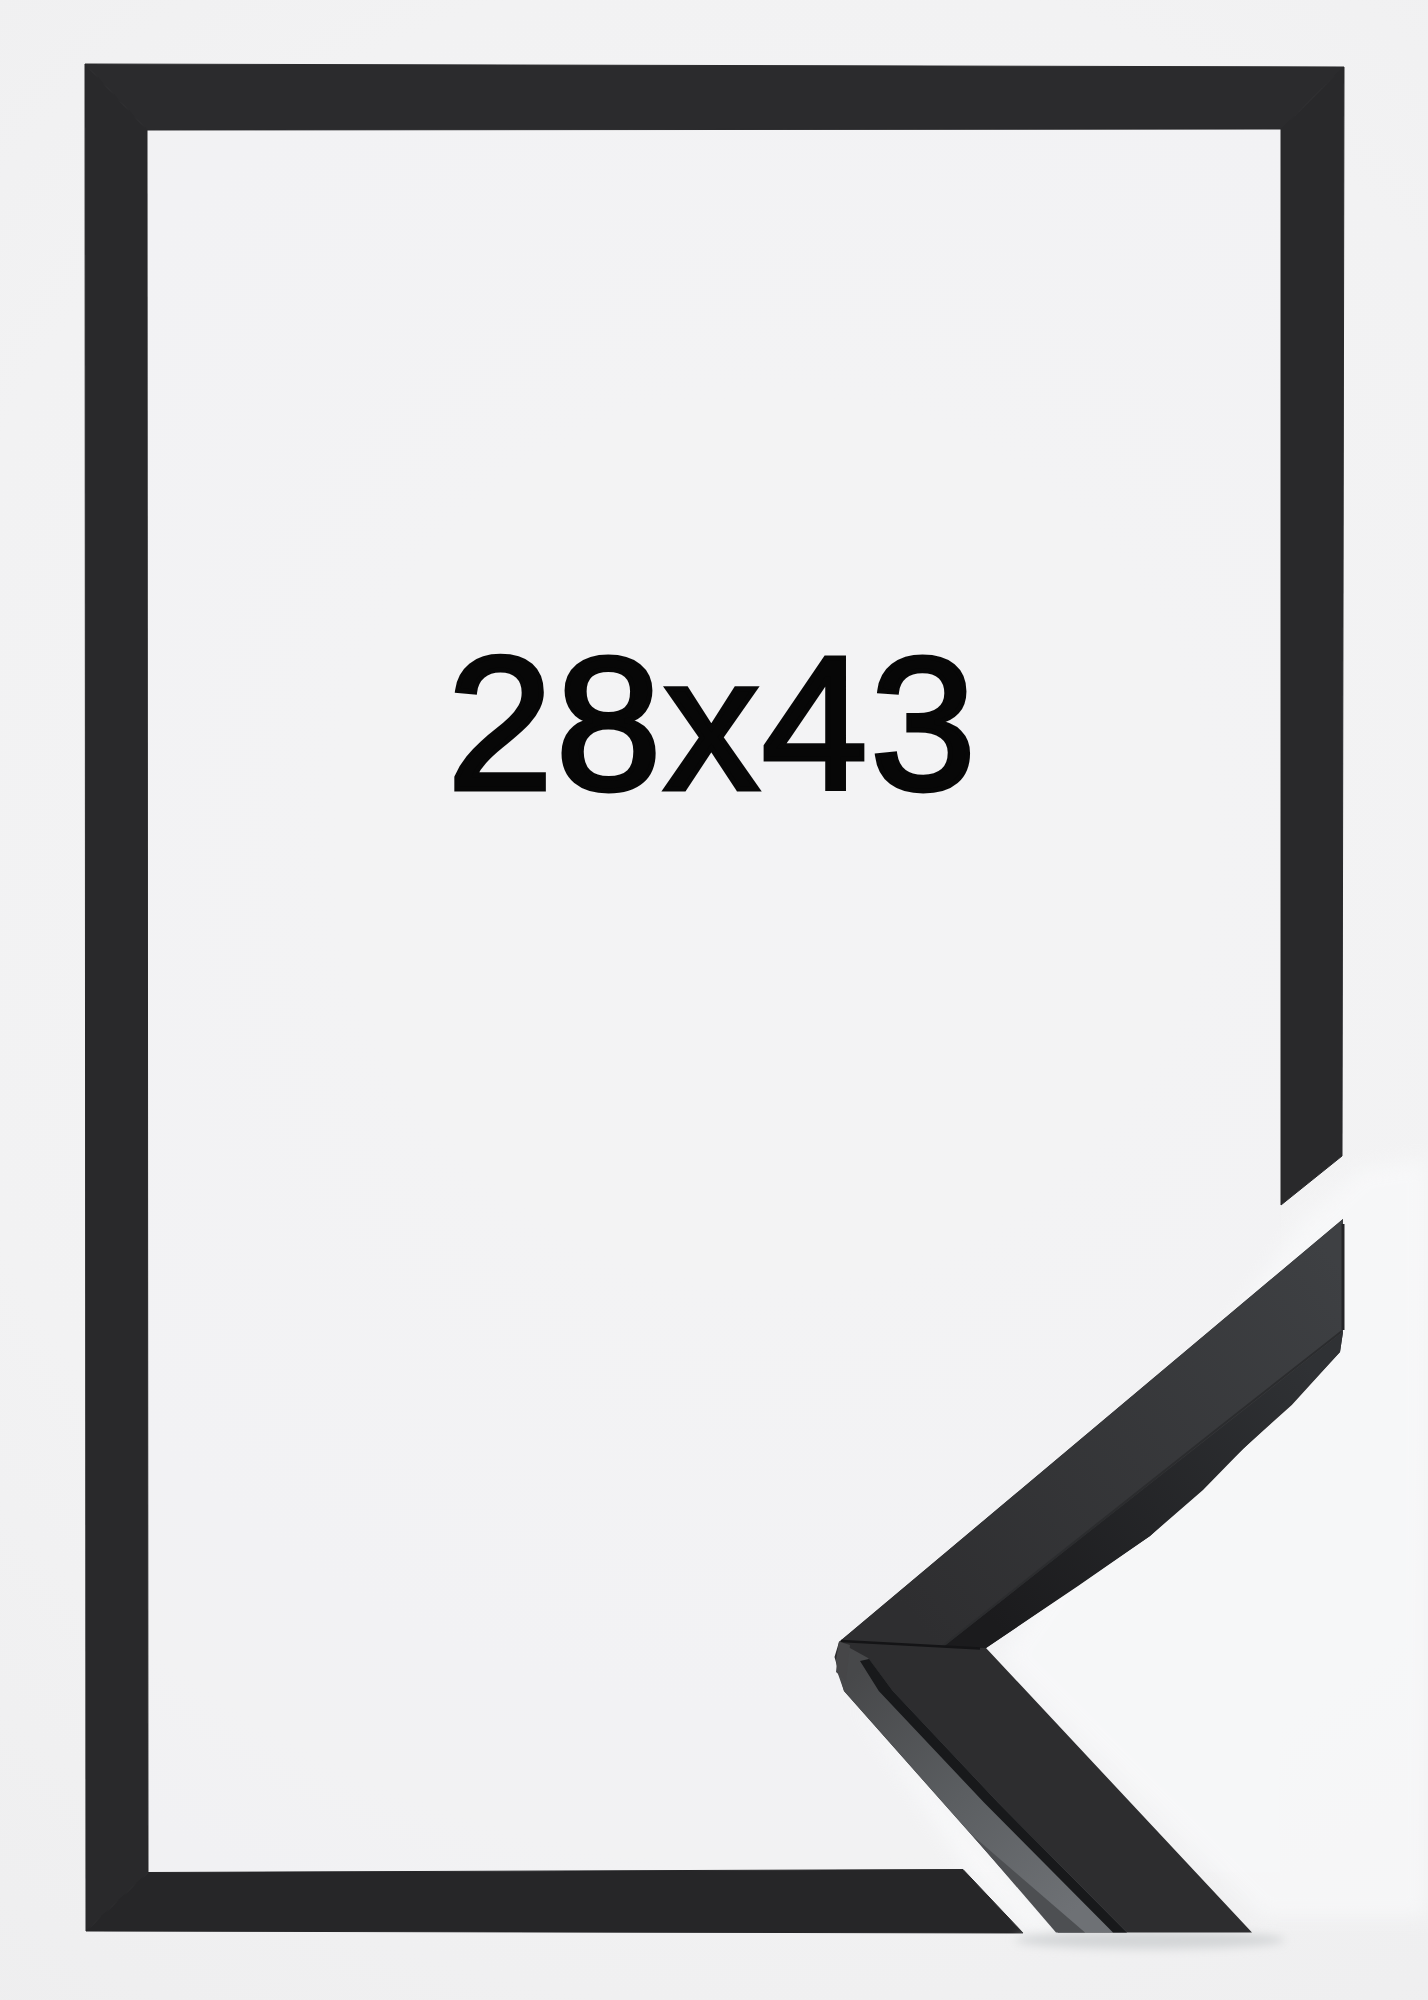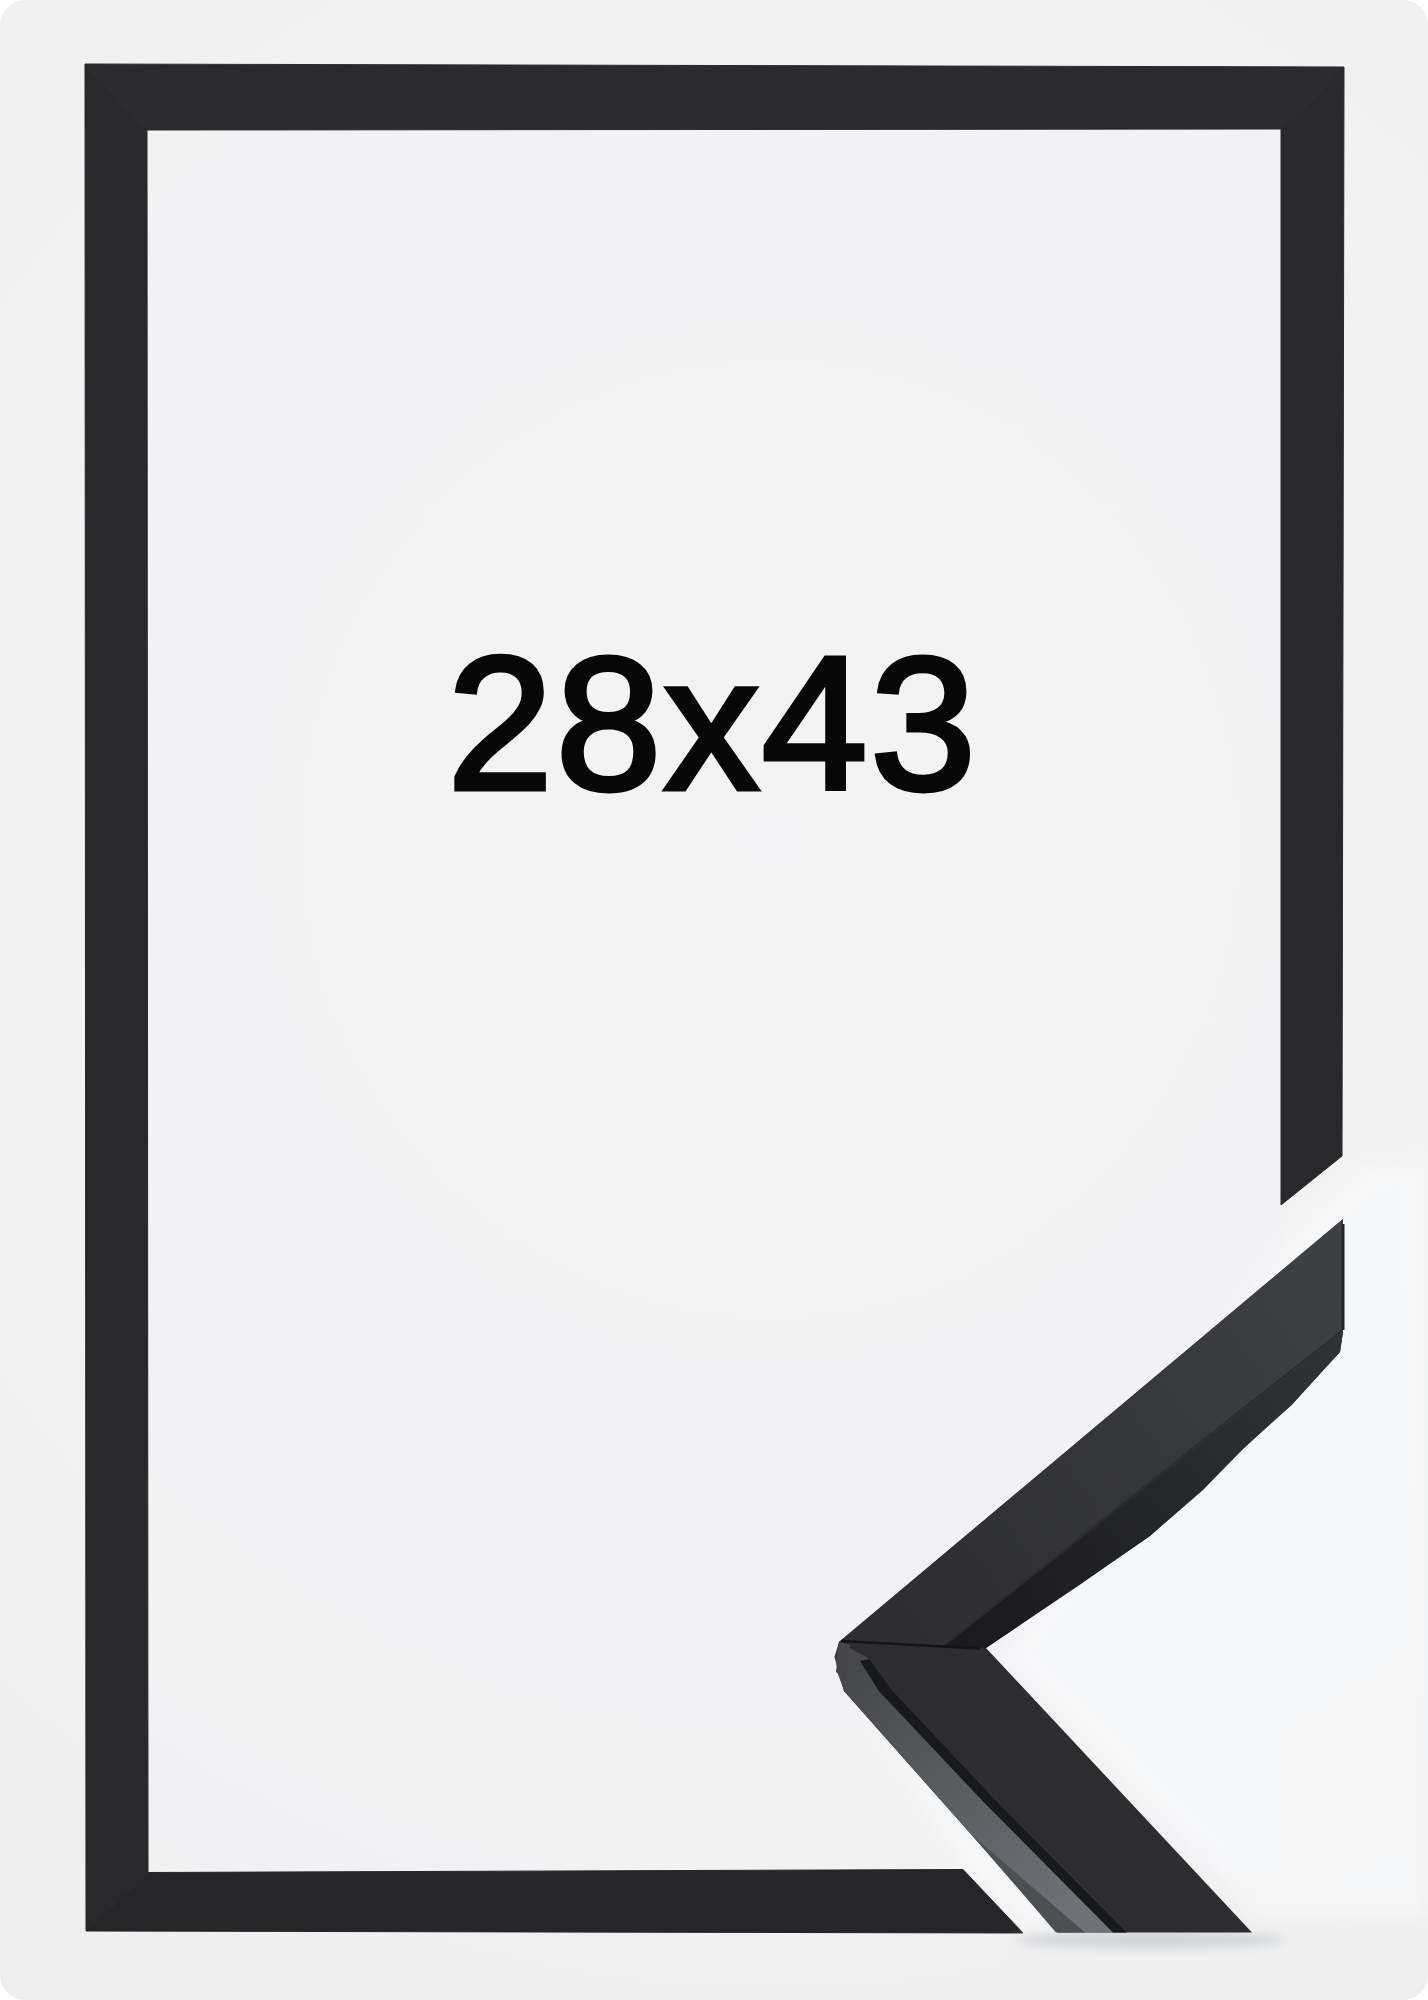--- a/index.html
+++ b/index.html
@@ -1,18 +1,18 @@
 <!DOCTYPE html>
 <html><head>
 <meta charset="utf-8">
 <style>
   html,body{margin:0;padding:0;}
   body{width:1428px;height:2000px;overflow:hidden;font-family:"Liberation Sans",sans-serif;}
   .stage{position:relative;width:1428px;height:2000px;
-    background:radial-gradient(110% 80% at 54% 42%, #f4f4f5 0%, #f2f2f3 55%, #ededee 100%);border-radius:25px;}
+    background:radial-gradient(110% 80% at 54% 42%, #f4f4f5 0%, #f2f2f3 55%, #ededee 100%);}
   svg{position:absolute;left:0;top:0;}
 </style>
 </head>
 <body>
 <div class="stage">
 <svg width="1428" height="2000" viewBox="0 0 1428 2000">
   <defs>
     <linearGradient id="grayside" gradientUnits="userSpaceOnUse" x1="860" y1="1668" x2="1080" y2="1905">
       <stop offset="0" stop-color="#47484a"></stop>
       <stop offset="0.5" stop-color="#5b5e61"></stop>

